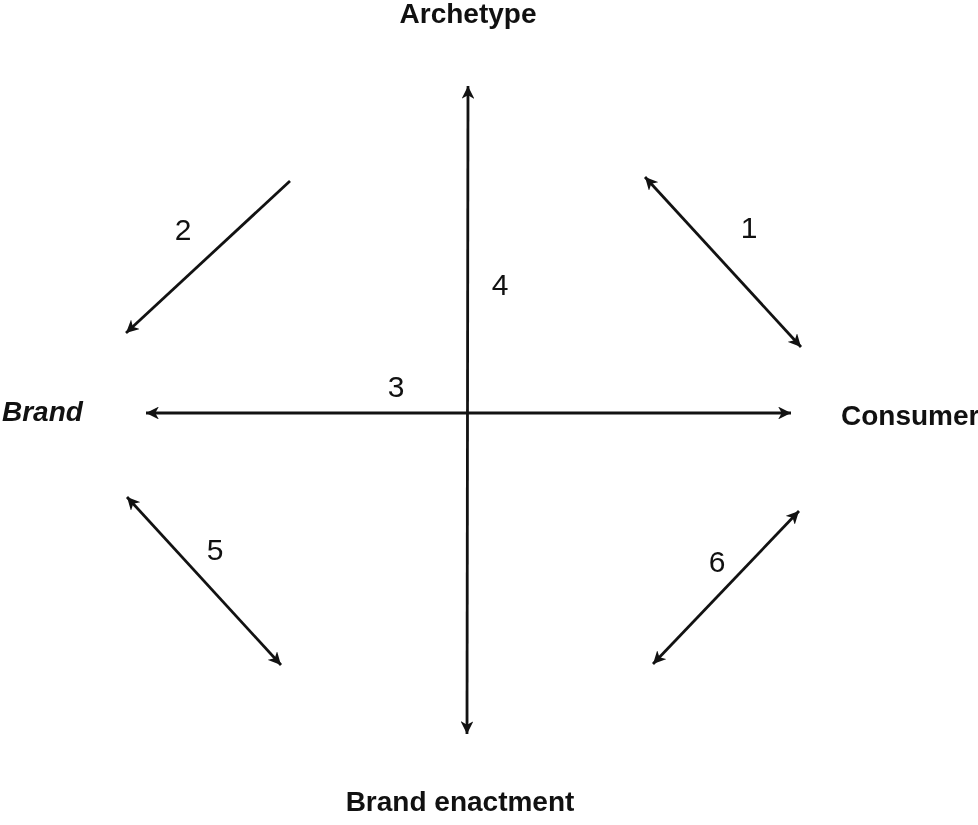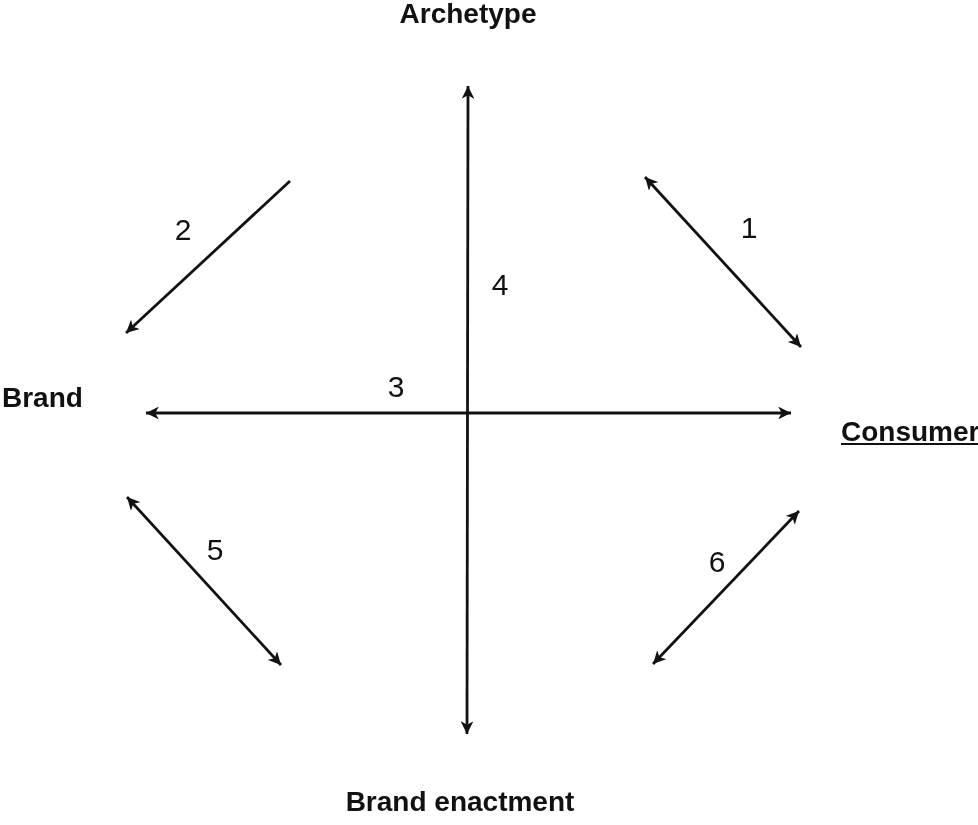--- a/index.html
+++ b/index.html
@@ -48,26 +48,26 @@
     text-align: center;
   }
   .pole-bottom {
     left: 310px;
     top: 786px;
     width: 300px;
     text-align: center;
   }
   .pole-left {
     left: 2px;
-    top: 382px;
+    top: 396px;
+    font-style: italic;
   }
   .pole-right {
     left: 841px;
-    top: 416px;
-    text-decoration: underline;
+    top: 400px;
   }
 </style>
 </head>
 <body>
 
 <div id="stage">
 
   <svg id="diagram-svg" width="978" height="825" viewBox="0 0 978 825" xmlns="http://www.w3.org/2000/svg">
     <defs>
       <marker id="head-end" viewBox="0 0 10 10" markerWidth="4.6" markerHeight="4.6" refX="10" refY="5" orient="auto" markerUnits="strokeWidth">

